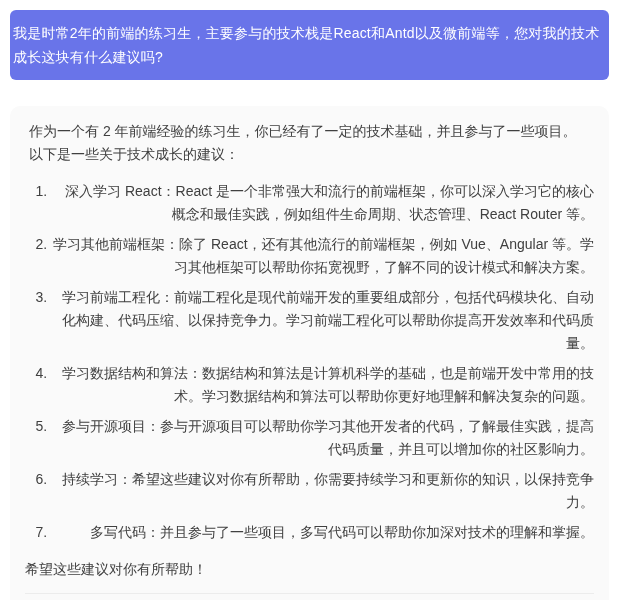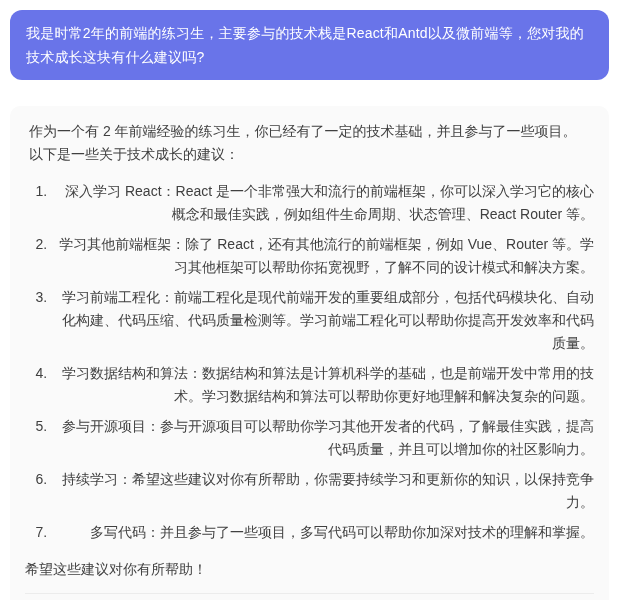--- a/index.html
+++ b/index.html
@@ -8,22 +8,22 @@
     background: #ffffff;
     font-family: "Liberation Sans", sans-serif;
   }
   .chat {
     width: 619px;
     padding: 10px 10px 2px 10px;
   }
   .user-bubble {
     background: var(--bubble-bg, #6974e9);
     color: #ffffff;
-    border-radius: 12px;
-    padding: 11px 16px;
+    border-radius: 6px;
+    padding: 11px 3px;
     font-size: 14px;
     line-height: 24px;
     letter-spacing: 0.2px;
   }
   .assistant-card {
     margin-top: 26px;
     background: var(--card-bg, #fafafa);
     border-radius: 10px;
     padding: 10px 15px 6px 15px;
     color: var(--text, #404040);
@@ -69,22 +69,22 @@
 
   <div class="user-bubble">
     <span>我是时常2年的前端的练习生，主要参与的技术栈是React和Antd以及微前端等，您对我的技术成长这块有什么建议吗?</span>
   </div>
 
   <div class="assistant-card">
     <p class="intro">作为一个有 2 年前端经验的练习生，你已经有了一定的技术基础，并且参与了一些项目。以下是一些关于技术成长的建议：</p>
 
     <ol class="suggestions">
       <li>深入学习 React：React 是一个非常强大和流行的前端框架，你可以深入学习它的核心概念和最佳实践，例如组件生命周期、状态管理、React Router 等。</li>
-      <li>学习其他前端框架：除了 React，还有其他流行的前端框架，例如 Vue、Router 等。学习其他框架可以帮助你拓宽视野，了解不同的设计模式和解决方案。</li>
-      <li>学习前端工程化：前端工程化是现代前端开发的重要组成部分，包括代码模块化、自动化构建、代码压缩、代码质量检测等。学习前端工程化可以帮助你提高开发效率和代码质量。</li>
+      <li>学习其他前端框架：除了 React，还有其他流行的前端框架，例如 Vue、Angular 等。学习其他框架可以帮助你拓宽视野，了解不同的设计模式和解决方案。</li>
+      <li>学习前端工程化：前端工程化是现代前端开发的重要组成部分，包括代码模块化、自动化构建、代码压缩、以保持竞争力。学习前端工程化可以帮助你提高开发效率和代码质量。</li>
       <li>学习数据结构和算法：数据结构和算法是计算机科学的基础，也是前端开发中常用的技术。学习数据结构和算法可以帮助你更好地理解和解决复杂的问题。</li>
       <li>参与开源项目：参与开源项目可以帮助你学习其他开发者的代码，了解最佳实践，提高代码质量，并且可以增加你的社区影响力。</li>
       <li>持续学习：希望这些建议对你有所帮助，你需要持续学习和更新你的知识，以保持竞争力。</li>
       <li>多写代码：并且参与了一些项目，多写代码可以帮助你加深对技术的理解和掌握。</li>
     </ol>
 
     <p class="closing">希望这些建议对你有所帮助！</p>
 
     <hr class="footer-divider">
 

